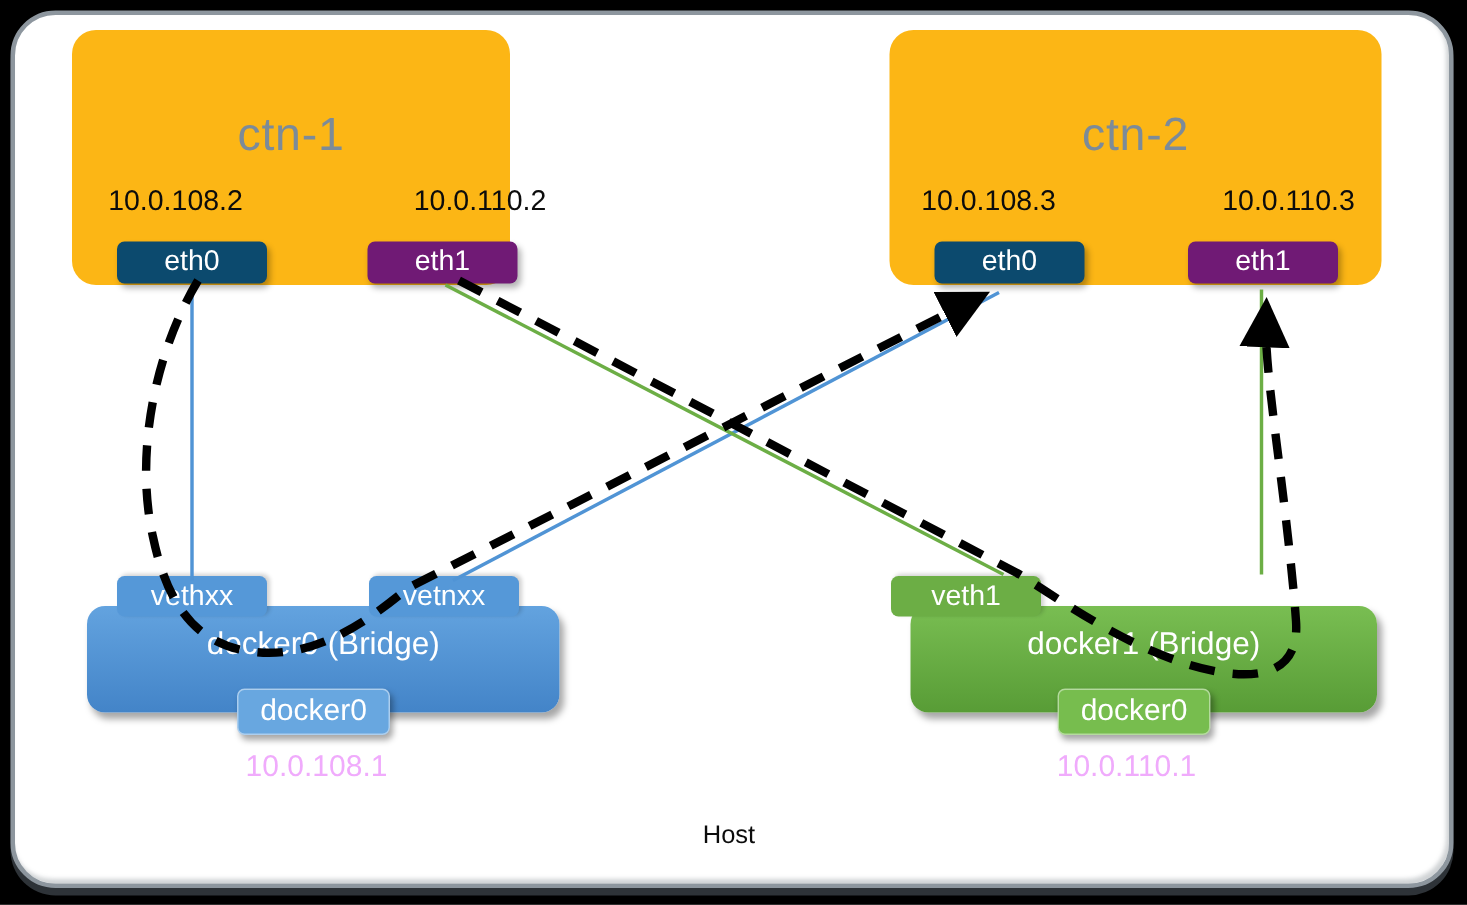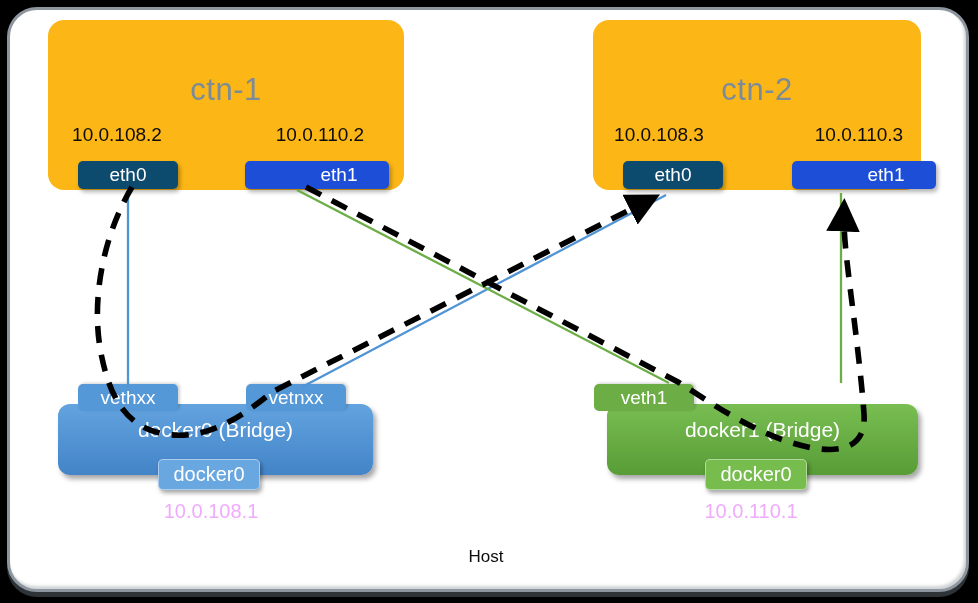--- a/index.html
+++ b/index.html
@@ -23,21 +23,21 @@
     position:absolute;top:124px;transform:translateX(-50%);
     font-size:19px;color:#0c0c0c;white-space:nowrap;
   }
   .tab{
     position:absolute;width:100px;height:28px;border-radius:5px;
     display:flex;align-items:center;justify-content:center;
     color:#fff;font-size:19px;
     box-shadow:2px 3px 4px rgba(0,0,0,.30);
   }
   .tab.blue{background:#0c4a6e;}
-  .tab.green{background:#1d4ed8;padding-left:44px;}
+  .tab.green{background:#701a75;}
   .bridge{
     position:absolute;height:71px;border-radius:12px;
     box-shadow:3px 4px 5px rgba(0,0,0,.35);
   }
   .bridge.blue{background:linear-gradient(#63A3DF,#4384C8);}
   .bridge.green{background:linear-gradient(#79BE52,#589C36);}
   .bridge-title{
     position:absolute;width:100%;top:14px;text-align:center;
     color:#fff;font-size:21px;
   }
@@ -69,21 +69,21 @@
     position:absolute;left:0;top:0;width:978px;height:603px;
     z-index:5;pointer-events:none;
   }
 </style>
 </head>
 <body>
 
 <div class="stage">
   <div class="host"></div>
 
-  <div class="ctn" style="left:48px;top:20px;width:356px;height:170px;">
+  <div class="ctn" style="left:48px;top:20px;width:292px;height:170px;">
     <div class="ctn-title">ctn-1</div>
   </div>
   <div class="ip-label" style="left:117px;">10.0.108.2</div>
   <div class="ip-label" style="left:320px;">10.0.110.2</div>
   <div class="tab blue" style="left:78px;top:161px;">eth0</div>
   <div class="tab green" style="left:245px;top:161px;">eth1</div>
 
   <div class="ctn" style="left:593px;top:20px;width:328px;height:170px;">
     <div class="ctn-title">ctn-2</div>
   </div>

